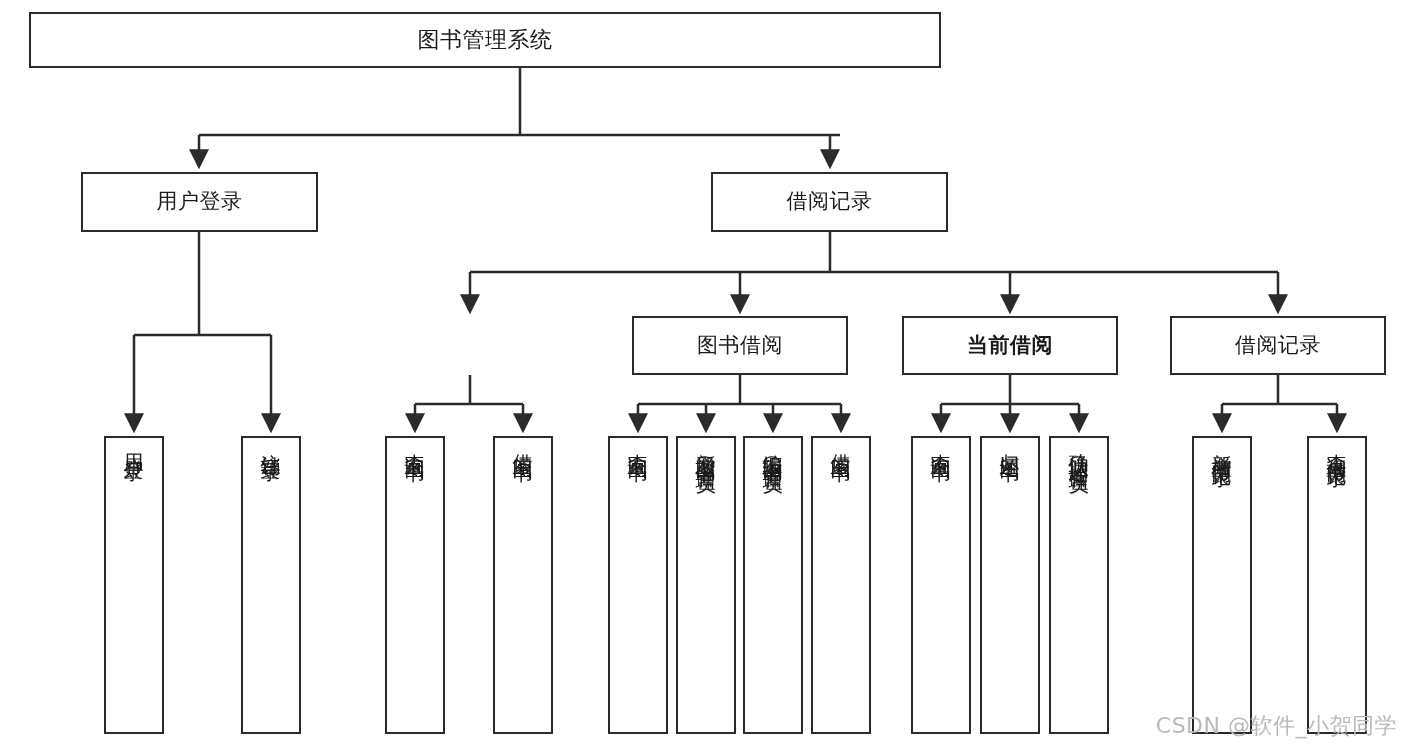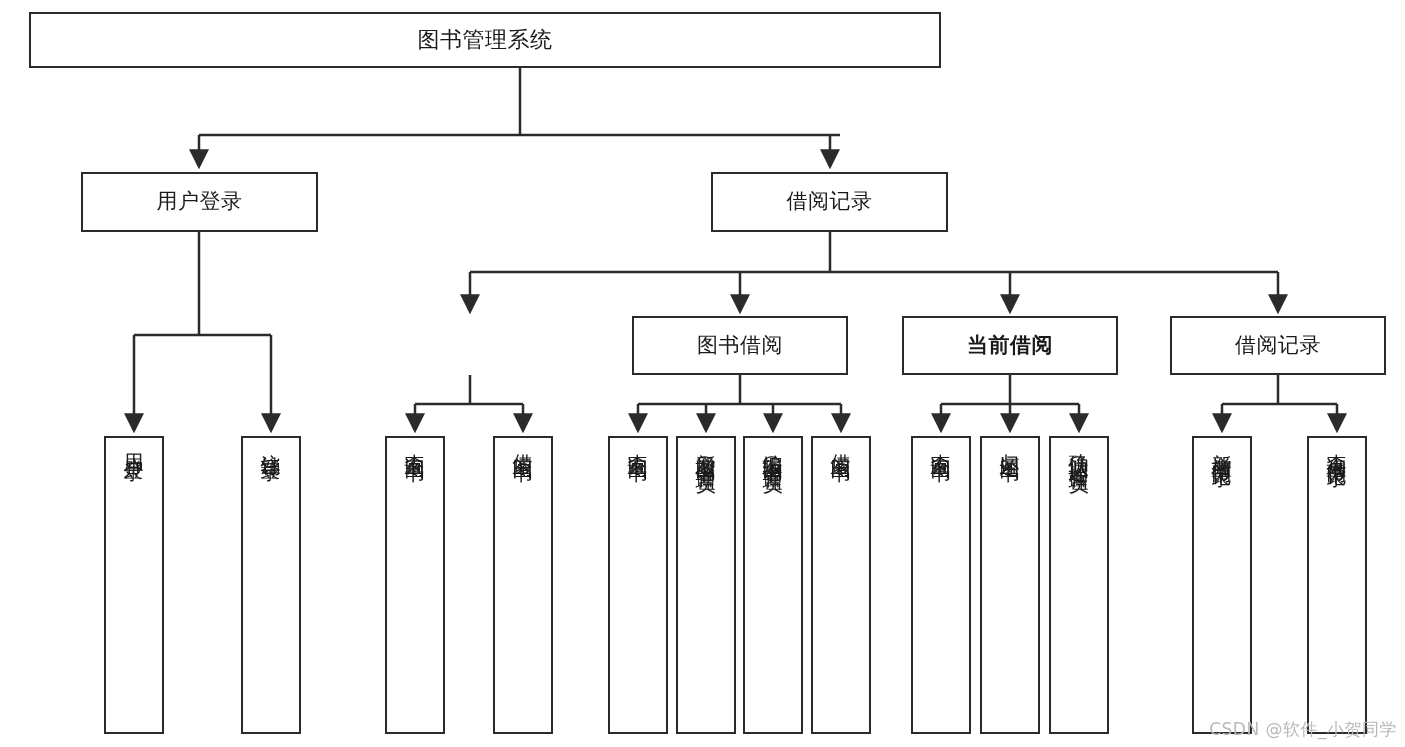--- a/index.html
+++ b/index.html
@@ -61,21 +61,21 @@
     font-size: 20px;
     line-height: 1.0;
     letter-spacing: 3px;
     white-space: nowrap;
     margin: 0 auto;
   }
   .watermark {
     position: absolute;
     right: 8px;
     bottom: 6px;
-    font-size: 17px;
+    font-size: 22px;
     color: #b9b9b9;
     letter-spacing: 0.5px;
     z-index: 3;
     white-space: nowrap;
     font-family: "DejaVu Sans", "Liberation Sans", sans-serif;
   }
 </style>
 </head>
 <body>
 

